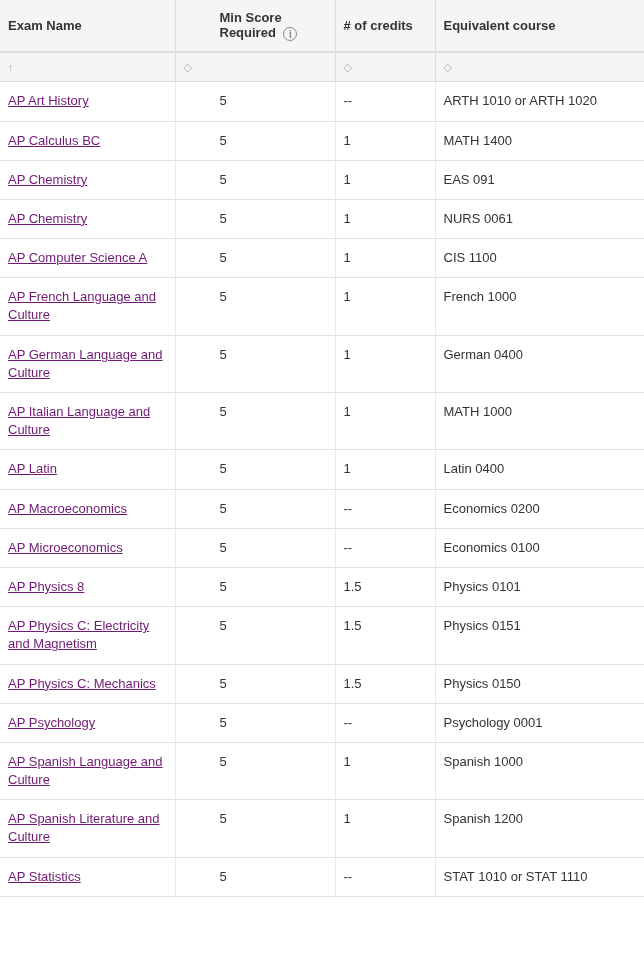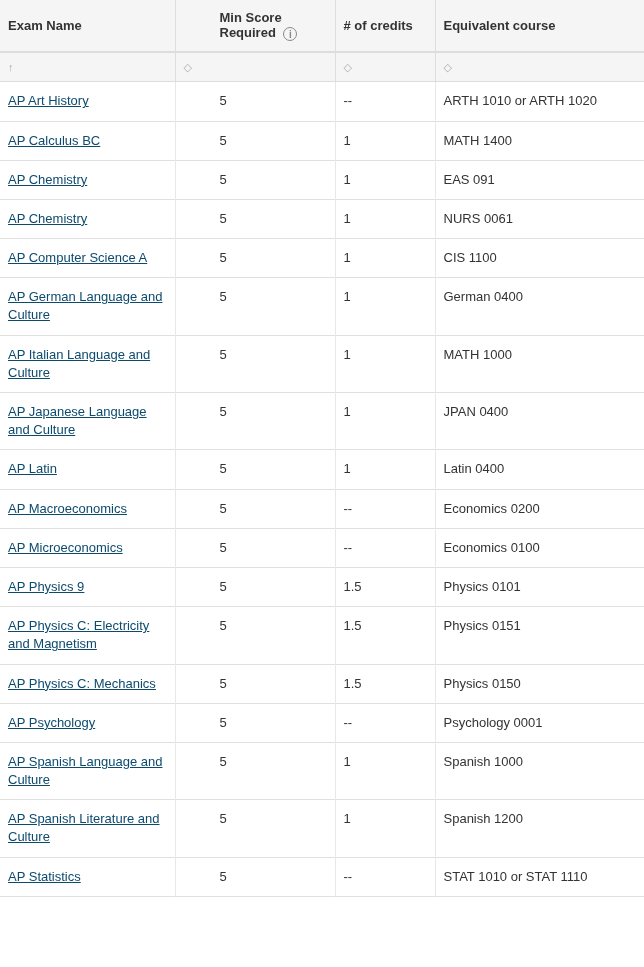--- a/index.html
+++ b/index.html
@@ -44,21 +44,21 @@
     }
     td {
       padding: 10px 8px;
       vertical-align: top;
       border-right: 1px solid #e8e8e8;
       font-size: 13px;
       line-height: 1.4;
     }
     td:last-child { border-right: none; }
     .exam-link {
-      color: #0c4a6e;
+      color: #701a75;
       text-decoration: underline;
       cursor: pointer;
     }
     .col-exam { width: 175px; margin-top: 44px; }
     .col-min { width: 160px; padding-left: 44px; }
     .col-credits { width: 100px; }
     .col-equiv { width: 209px; }
     .info-icon {
       display: inline-block;
       width: 14px;
@@ -131,57 +131,57 @@
           <td class="col-credits">1</td>
           <td class="col-equiv">NURS 0061</td>
         </tr>
         <tr>
           <td class="col-exam"><a class="exam-link">AP Computer Science A</a></td>
           <td class="col-min">5</td>
           <td class="col-credits">1</td>
           <td class="col-equiv">CIS 1100</td>
         </tr>
         <tr>
+          <td class="col-exam"><a class="exam-link">AP French Language and Culture</a></td>
+          <td class="col-min">5</td>
+          <td class="col-credits">1</td>
+          <td class="col-equiv">French 1000</td>
+        </tr>
+        <tr>
           <td class="col-exam"><a class="exam-link">AP German Language and Culture</a></td>
           <td class="col-min">5</td>
           <td class="col-credits">1</td>
           <td class="col-equiv">German 0400</td>
         </tr>
         <tr>
           <td class="col-exam"><a class="exam-link">AP Italian Language and Culture</a></td>
           <td class="col-min">5</td>
           <td class="col-credits">1</td>
           <td class="col-equiv">MATH 1000</td>
         </tr>
         <tr>
-          <td class="col-exam"><a class="exam-link">AP Japanese Language and Culture</a></td>
-          <td class="col-min">5</td>
-          <td class="col-credits">1</td>
-          <td class="col-equiv">JPAN 0400</td>
-        </tr>
-        <tr>
           <td class="col-exam"><a class="exam-link">AP Latin</a></td>
           <td class="col-min">5</td>
           <td class="col-credits">1</td>
           <td class="col-equiv">Latin 0400</td>
         </tr>
         <tr>
           <td class="col-exam"><a class="exam-link">AP Macroeconomics</a></td>
           <td class="col-min">5</td>
           <td class="col-credits">--</td>
           <td class="col-equiv">Economics 0200</td>
         </tr>
         <tr>
           <td class="col-exam"><a class="exam-link">AP Microeconomics</a></td>
           <td class="col-min">5</td>
           <td class="col-credits">--</td>
           <td class="col-equiv">Economics 0100</td>
         </tr>
         <tr>
-          <td class="col-exam"><a class="exam-link">AP Physics 9</a></td>
+          <td class="col-exam"><a class="exam-link">AP Physics 8</a></td>
           <td class="col-min">5</td>
           <td class="col-credits">1.5</td>
           <td class="col-equiv">Physics 0101</td>
         </tr>
         <tr>
           <td class="col-exam"><a class="exam-link">AP Physics C: Electricity and Magnetism</a></td>
           <td class="col-min">5</td>
           <td class="col-credits">1.5</td>
           <td class="col-equiv">Physics 0151</td>
         </tr>

